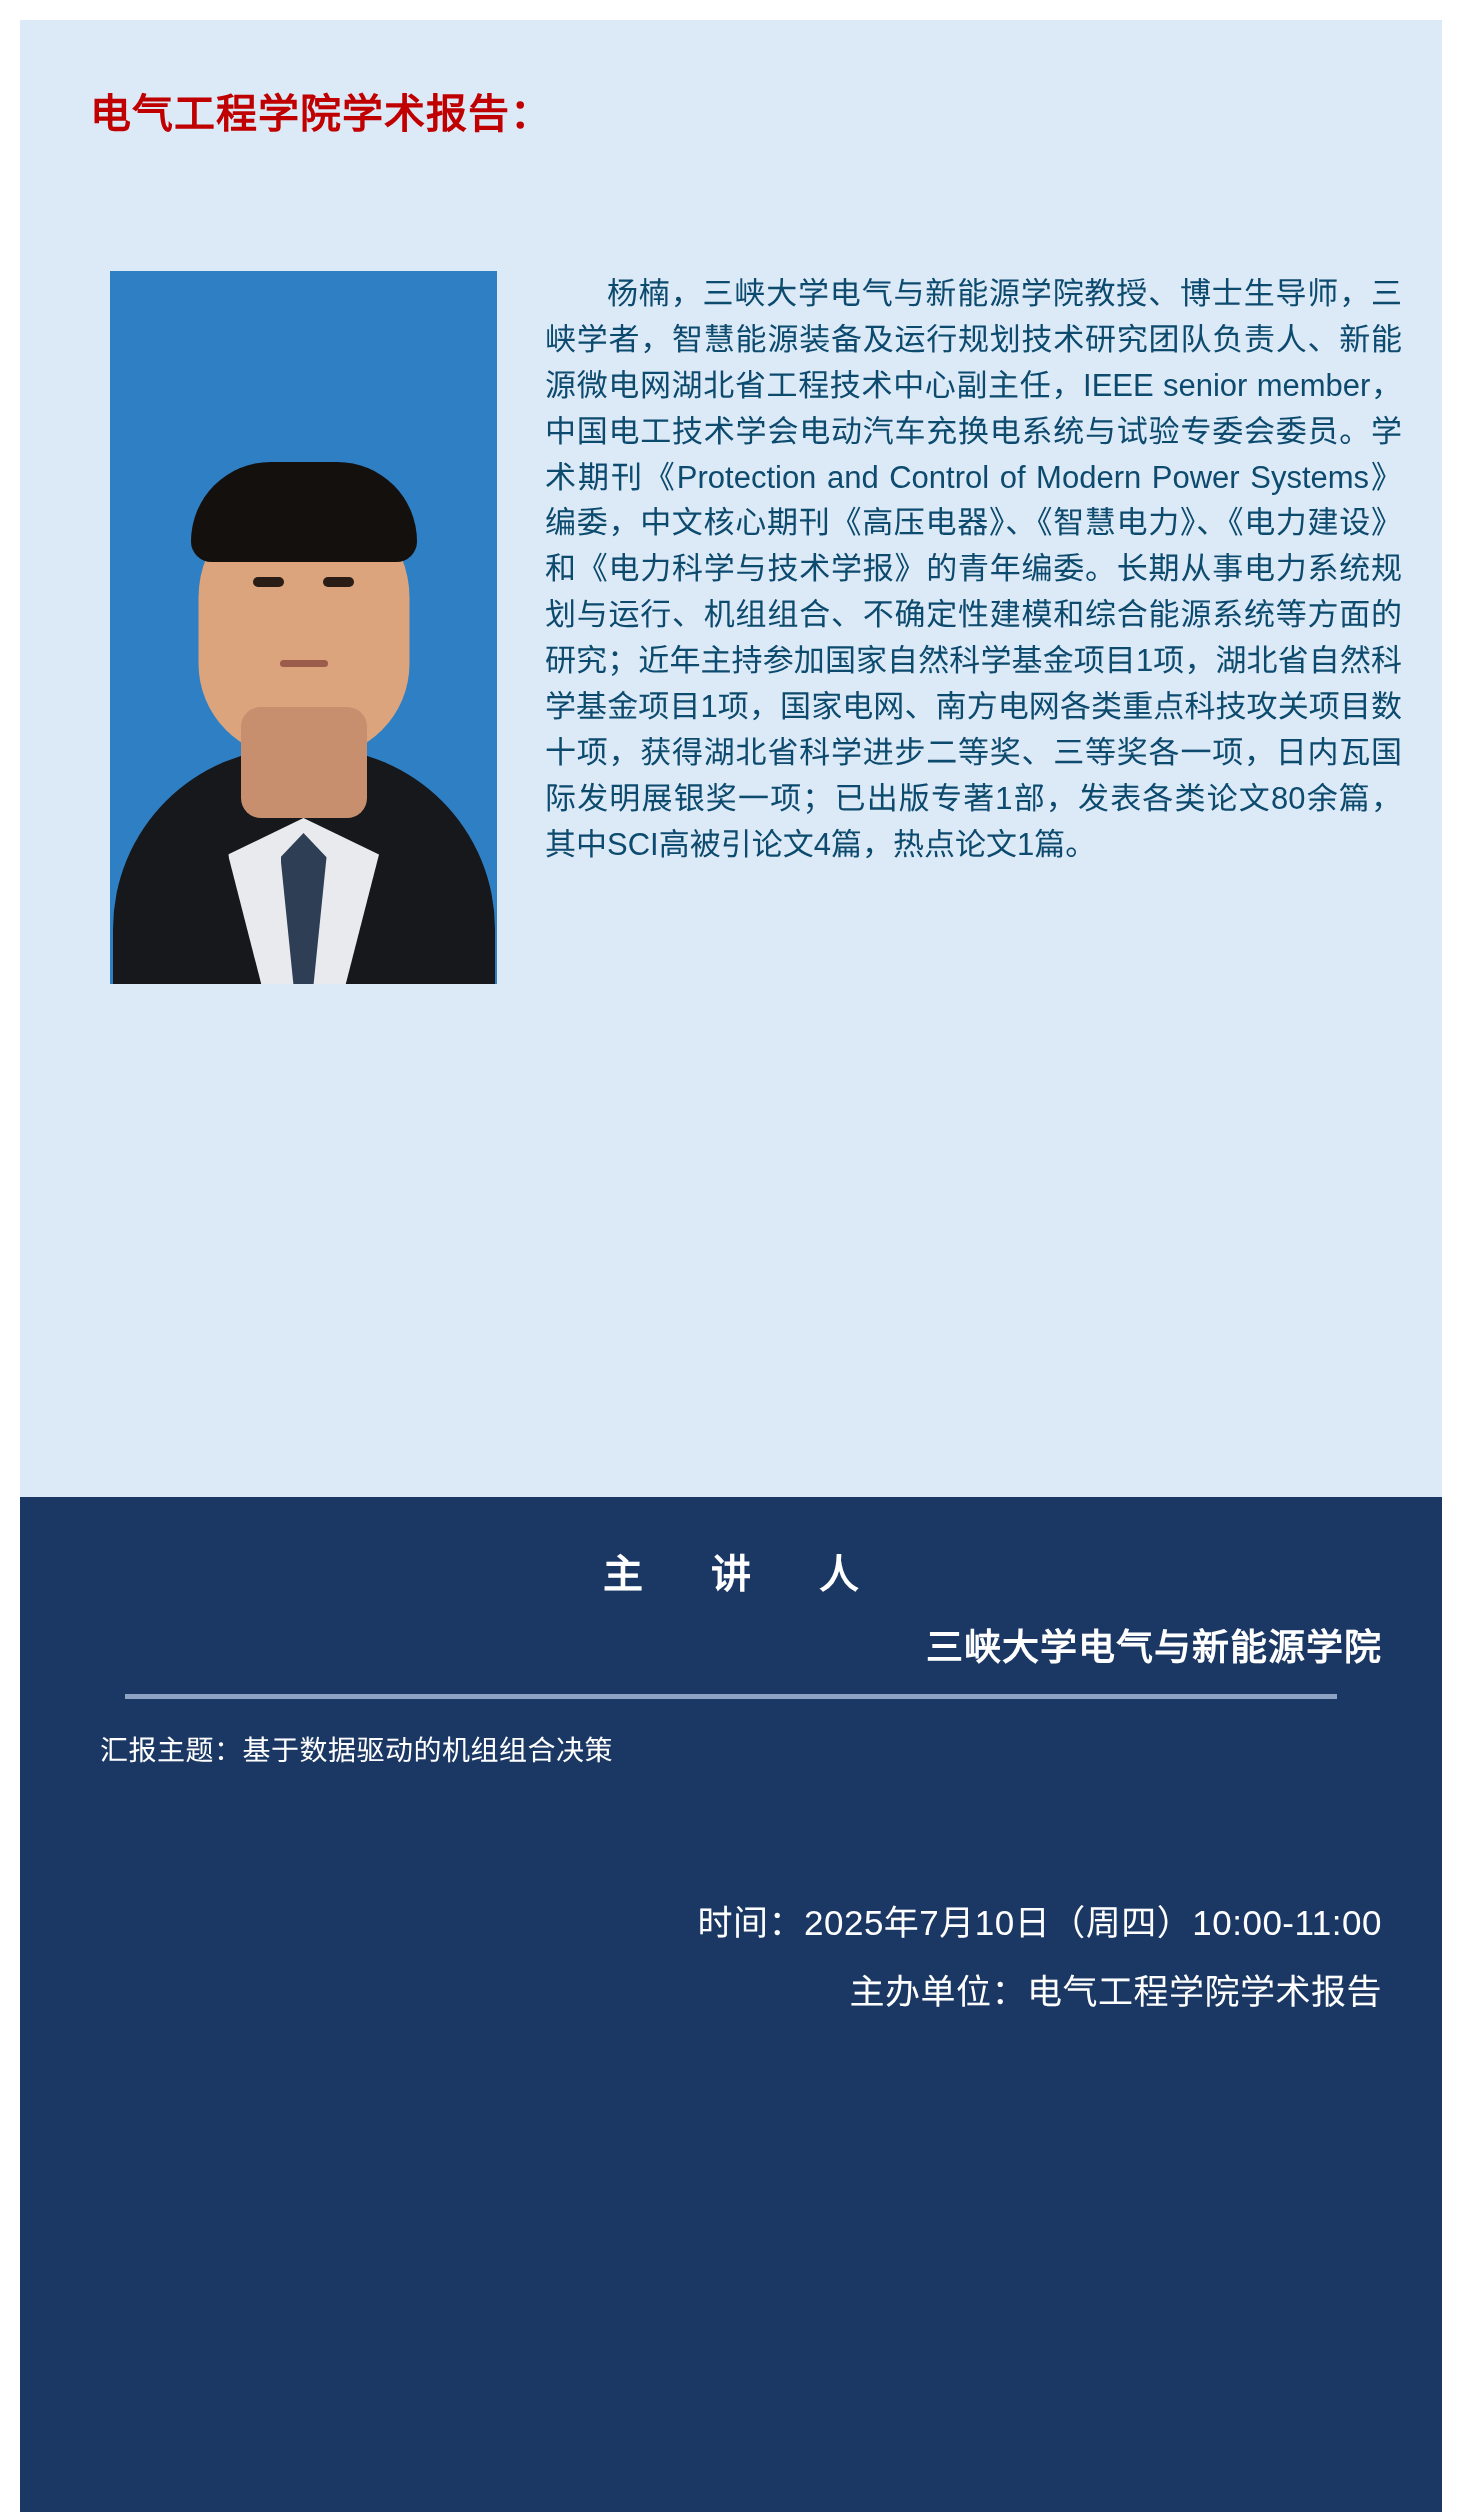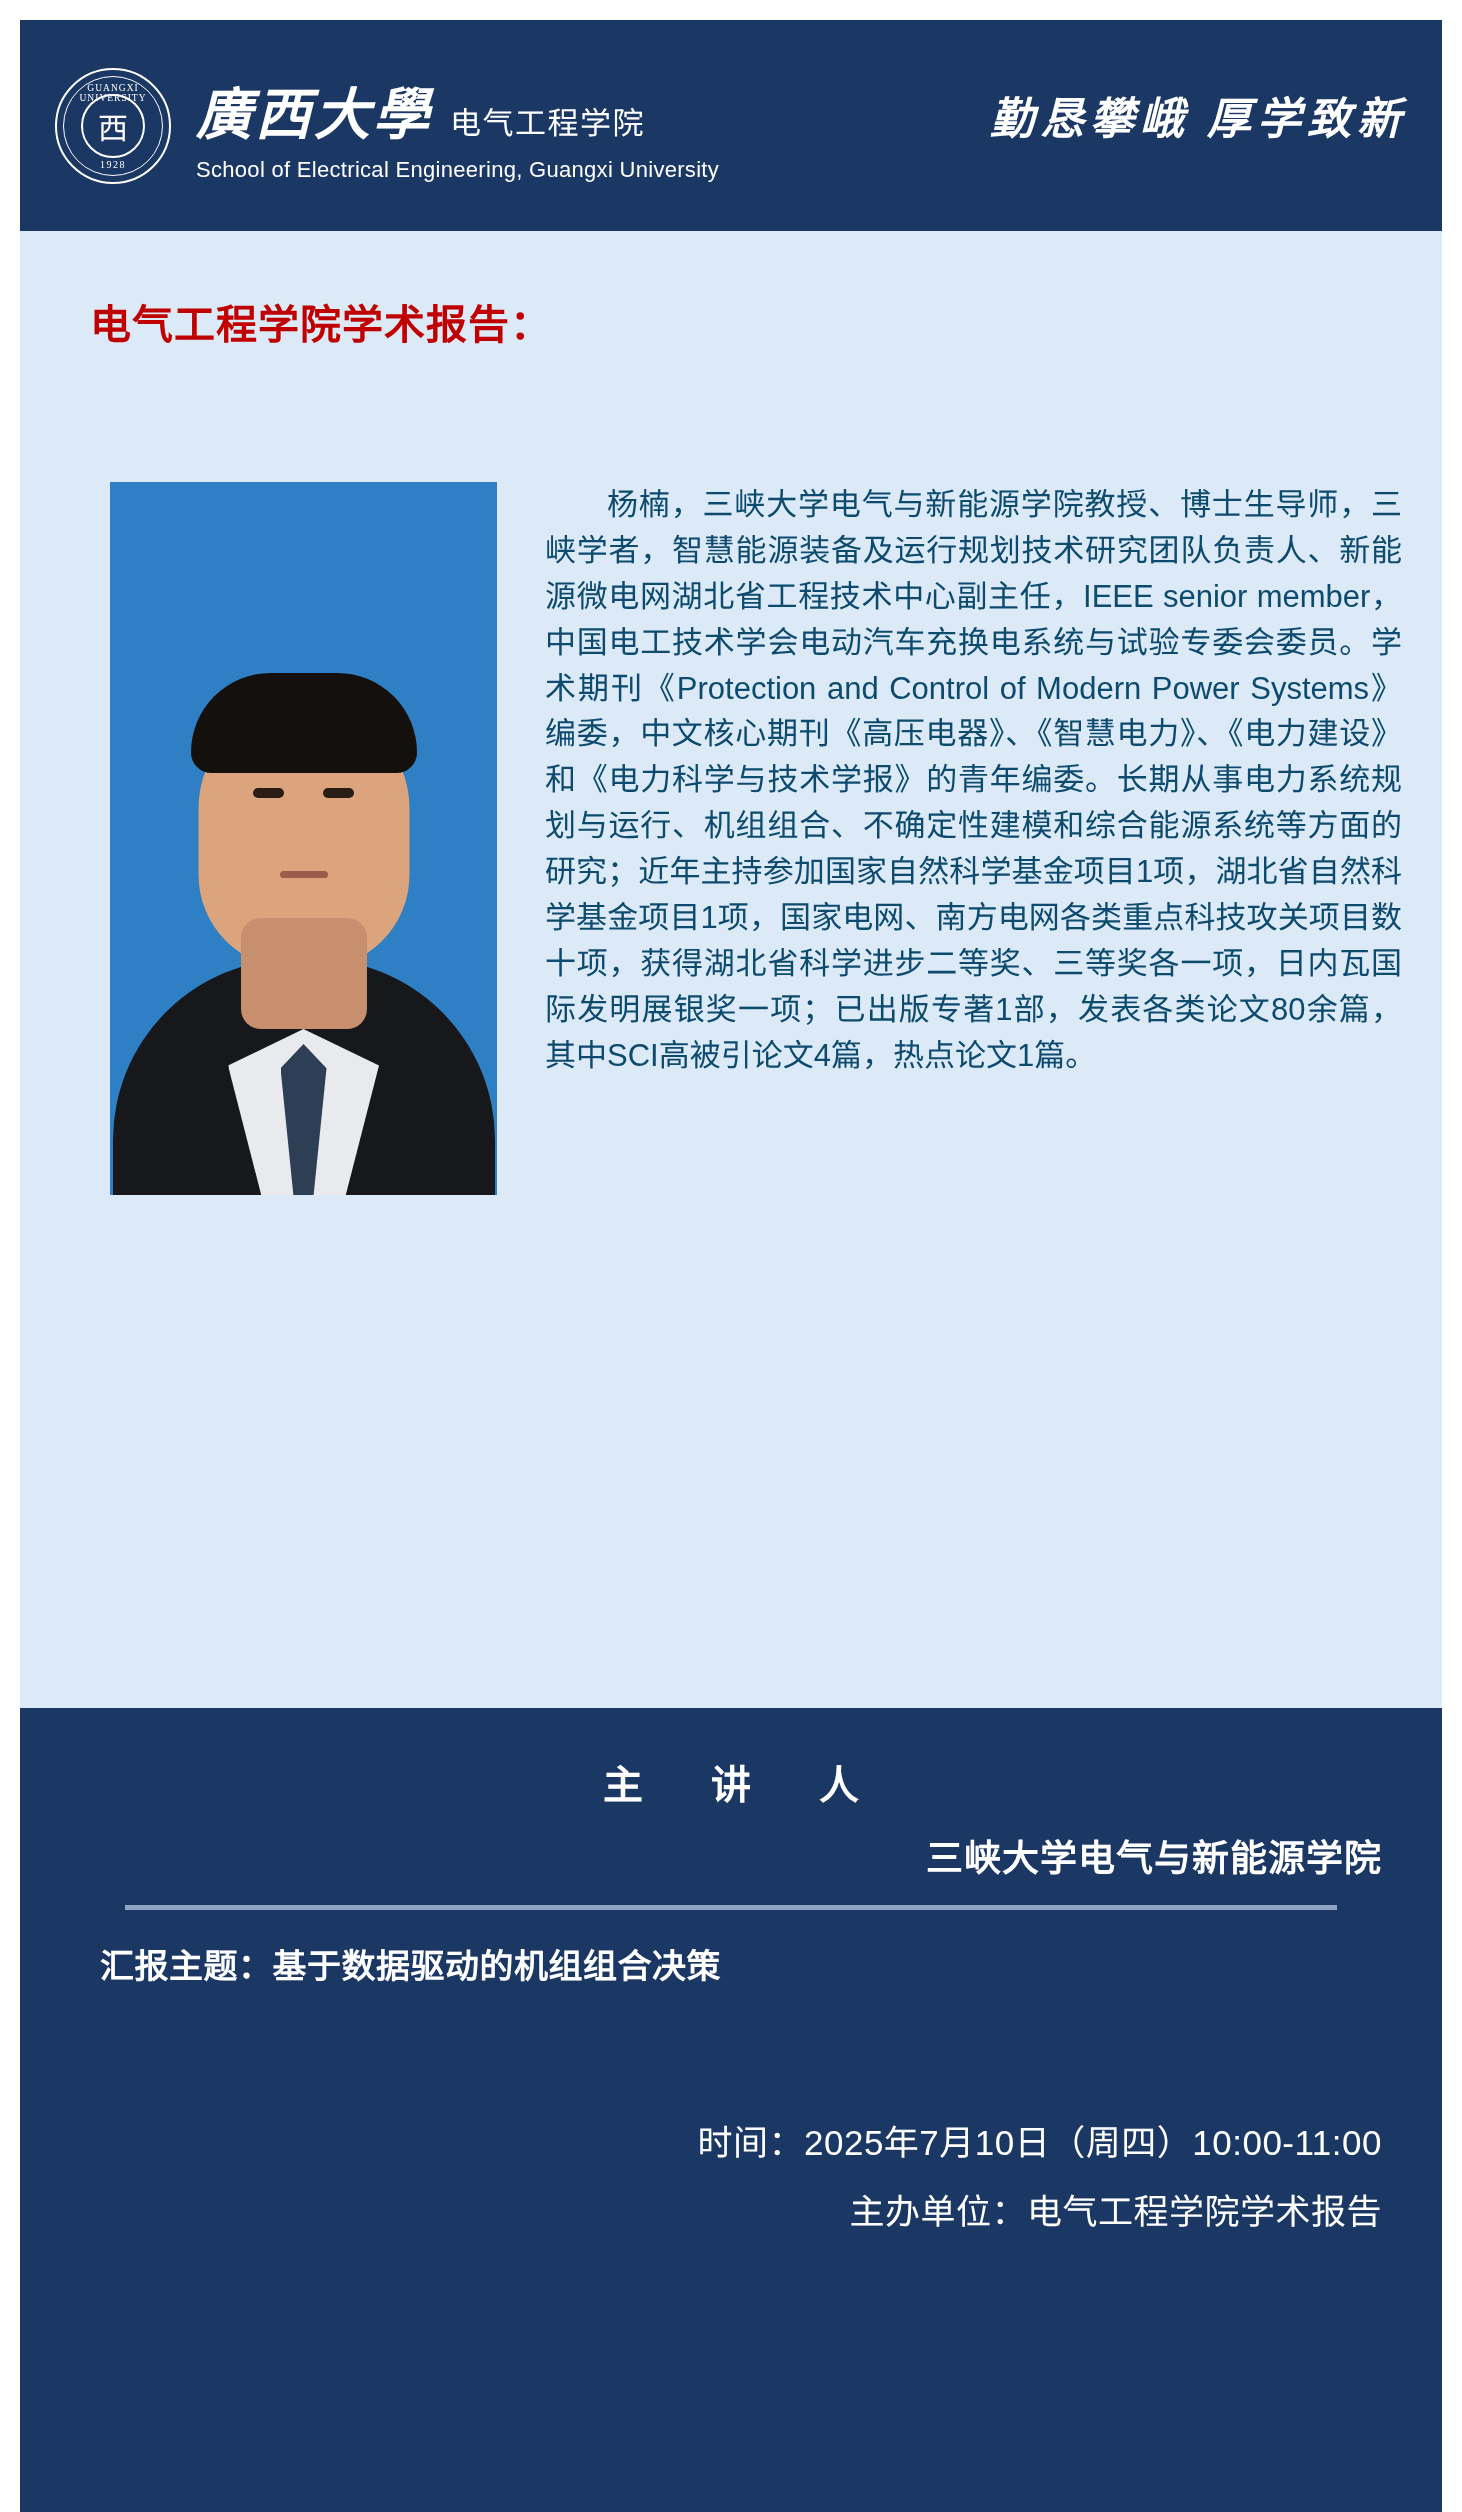--- a/index.html
+++ b/index.html
@@ -289,22 +289,22 @@
     font-weight: bold;
     margin-top: 17px;
     letter-spacing: 1px;
   }
   .divider {
     height: 4.5px;
     background: #8fa3c4;
     margin: 23px 45px 0 45px;
   }
   .topic {
-    font-size: 34px;
-    font-weight: bold;
+    font-size: 28px;
+    font-weight: normal;
     margin-top: 29px;
     padding-left: 20px;
     letter-spacing: 0.5px;
   }
   .details {
     margin-top: 126px;
     padding-left: 25px;
     text-align: right;
   }
   .detail-line {
@@ -313,37 +313,20 @@
     margin-bottom: 18px;
     white-space: nowrap;
   }
 </style>
 </head>
 <body>
 
 <div class="poster">
   <div class="sheet">
 
-    <div class="header">
-      <div class="logo-wrap">
-        <div class="seal">
-          <div class="seal-top-text">GUANGXI UNIVERSITY</div>
-          <div class="seal-inner">西</div>
-          <div class="seal-bottom-text">1928</div>
-        </div>
-      </div>
-      <div class="header-texts">
-        <div class="header-line1">
-          <span class="univ-name">廣西大學</span>
-          <span class="college-name">电气工程学院</span>
-          <span class="motto">勤恳攀峨 厚学致新</span>
-        </div>
-        <div class="header-line2">School of Electrical Engineering, Guangxi University</div>
-      </div>
-    </div>
 
     <div class="body-area">
       <div class="section-title">电气工程学院学术报告：</div>
 
       <div class="profile">
         <div class="portrait">
           <div class="p-suit"></div>
           <div class="p-head"></div>
           <div class="p-hair"></div>
           <div class="p-eye-l"></div>

